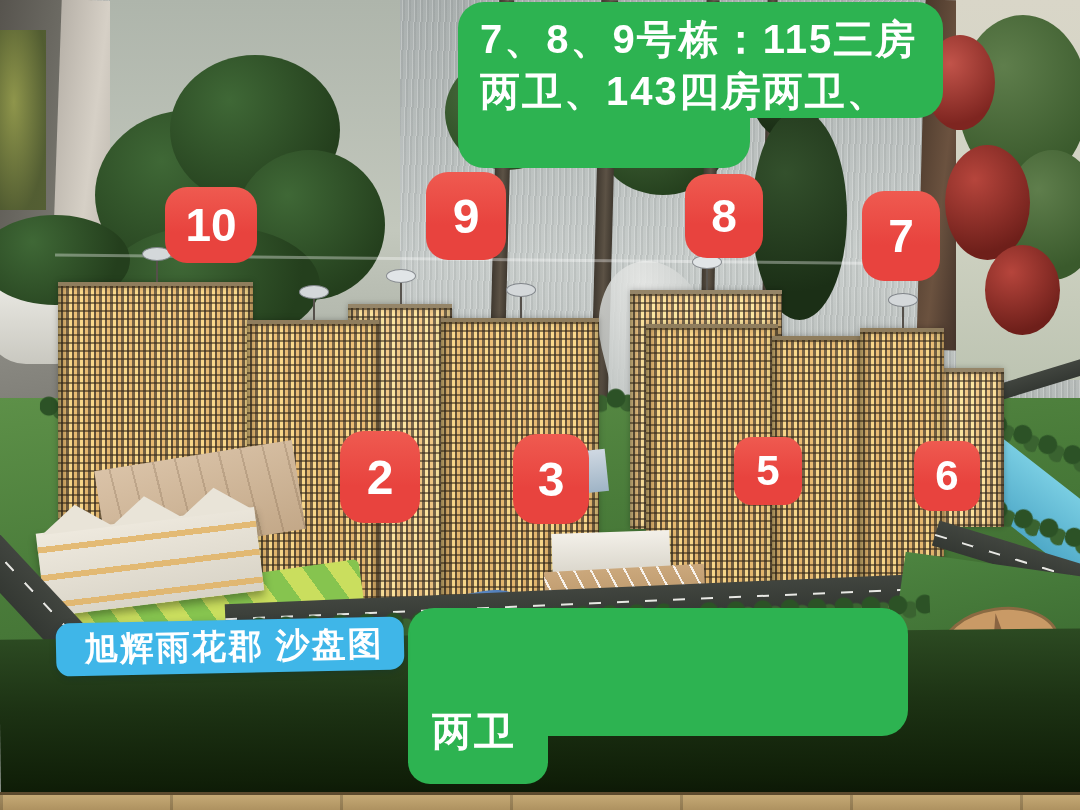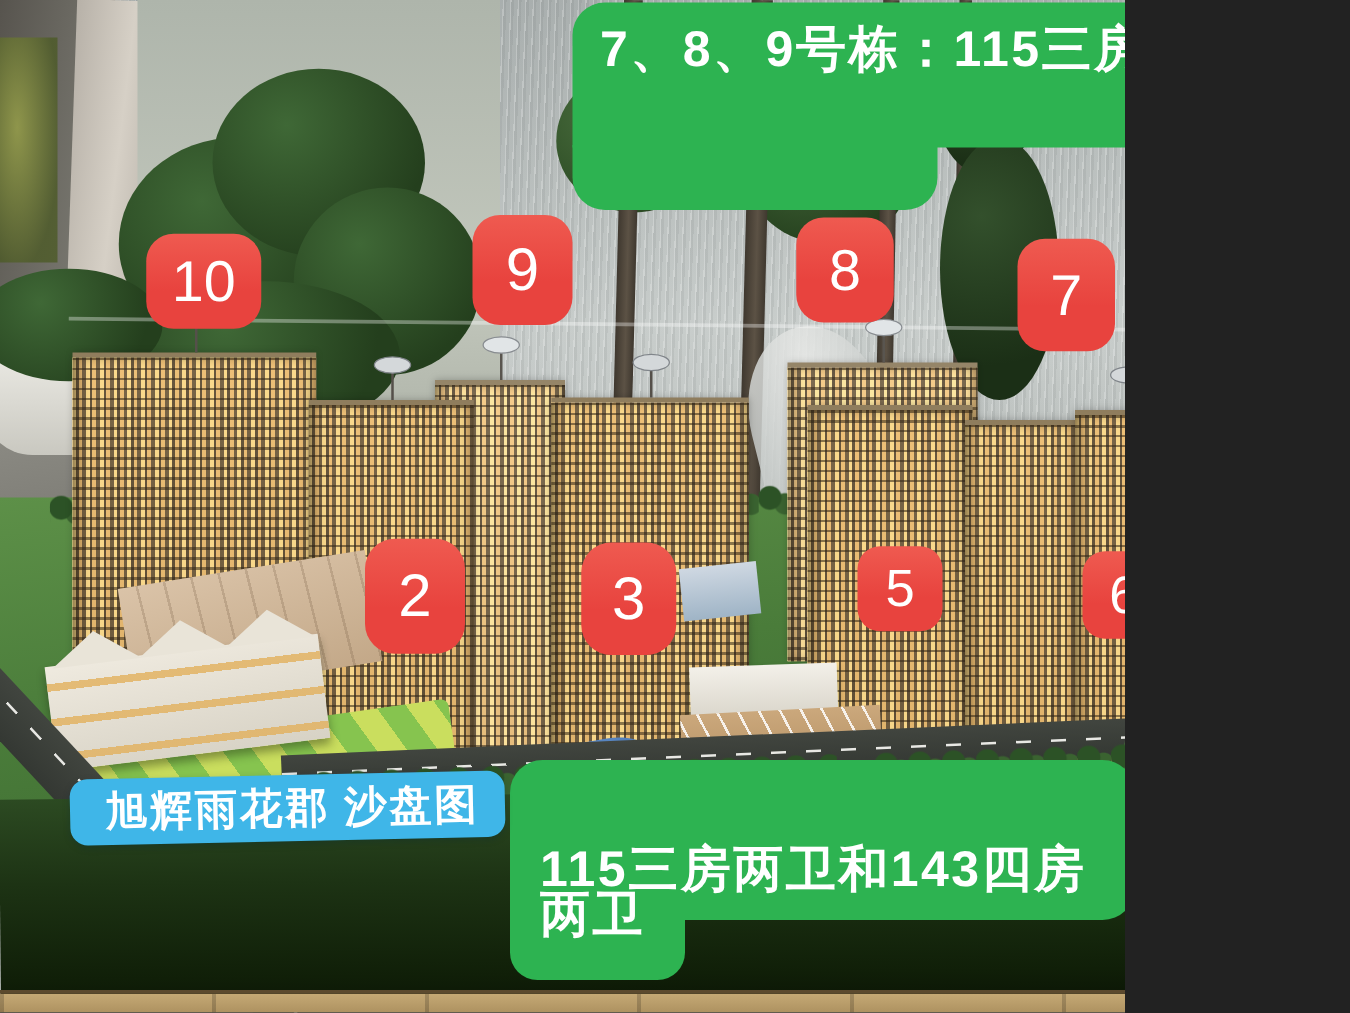--- a/index.html
+++ b/index.html
@@ -1,17 +1,17 @@
 <!DOCTYPE html>
 <html style="--note-green: #2db351; --badge-red: #e8433e; --label-blue: #3fb6e8;"><head>
 <meta charset="utf-8">
 <style>
   html,body{margin:0;padding:0;background:#222;}
   .scene{
-    position:relative;width:900px;height:810px;overflow:hidden;
+    position:relative;width:1080px;height:810px;overflow:hidden;
     font-family:"Liberation Sans","DejaVu Sans",sans-serif;
     background:linear-gradient(175deg,#b5bbba 0%,#c9cecc 40%,#bfc4c1 70%,#b4b9b6 100%);
   }
   .abs{position:absolute;}
   
   .wall-streaks{left:0;top:0;width:1080px;height:430px;
     background:
       repeating-linear-gradient(92deg, rgba(255,255,255,.22) 0 1px, rgba(90,95,95,.10) 1px 3px, rgba(0,0,0,0) 3px 6px),
       linear-gradient(178deg, rgba(140,146,146,.35), rgba(210,214,212,.15) 60%, rgba(120,126,124,.25));}
   .leftwall{left:0;top:0;width:92px;height:360px;background:linear-gradient(100deg,#57544e,#7b7a72 70%,#8e8d85);}
@@ -62,21 +62,21 @@
       linear-gradient(175deg,#efeadf,#d7d2c5);transform:rotate(-7deg);box-shadow:0 5px 8px rgba(20,30,10,.4);}
   .gable{position:absolute;width:0;height:0;border-left:36px solid transparent;border-right:36px solid transparent;border-bottom:26px solid #e9e4d8;}
   .base-dark{left:0;top:634px;width:1090px;height:170px;background:linear-gradient(180deg,#2c4a22 0%,#1d3314 40%,#101f08 85%,#0b1505 100%);transform:rotate(-.6deg);}
   .floorstrip{left:0;top:792px;width:1080px;height:18px;background:
       repeating-linear-gradient(90deg, rgba(0,0,0,.18) 0 3px, rgba(0,0,0,0) 3px 170px),
       linear-gradient(180deg,#c5a975,#a98d5c);border-top:3px solid #5c4a2e;}
   
   .note-bg{background:var(--note-green,#2db351);}
   .note-line{position:absolute;color:#fff;font-size:40px;font-weight:700;letter-spacing:2px;white-space:nowrap;}
   .badge{position:absolute;display:flex;align-items:center;justify-content:center;
-    background:linear-gradient(180deg,#ef5a50,var(--badge-red,#e8433e) 60%);color:#fff;font-weight:400;}
+    background:linear-gradient(180deg,#ef5a50,var(--badge-red,#e8433e) 60%);color:#fff;font-weight:700;margin-left:48px;}
   .bluelabel{left:56px;top:620px;width:348px;height:53px;background:var(--label-blue,#3fb6e8);border-radius:14px;transform:rotate(-1.2deg);
     display:flex;align-items:center;box-shadow:0 2px 6px rgba(0,40,60,.25);}
   .bluelabel span{color:#fff;font-size:34px;font-weight:700;letter-spacing:2px;padding-left:28px;white-space:nowrap;}
 </style>
 </head>
 <body>
 
 <div class="scene">
 
   <div class="abs wall-streaks"></div>
@@ -166,24 +166,24 @@
     <ellipse cx="65" cy="45" rx="58" ry="36" fill="#c99a66" stroke="#8a6a42" stroke-width="3" transform="rotate(-8 65 45)"></ellipse>
     <path d="M65 13 L72 45 L65 77 L58 45 Z M17 40 L65 41 L113 50 L65 49 Z" fill="#8a6442" transform="rotate(-8 65 45)"></path>
   </svg>
 
   <div class="abs base-dark"></div>
   <div class="abs floorstrip"></div>
 
   <div class="abs note-bg" style="left:458px;top:2px;width:485px;height:116px;border-radius:26px 26px 26px 0;"></div>
   <div class="abs note-bg" style="left:458px;top:116px;width:292px;height:52px;border-radius:0 0 26px 26px;"></div>
   <div class="note-line" style="left:480px;top:12px;">7、8、9号栋：115三房</div>
+  <div class="note-line" style="left:480px;top:64px;">两卫、143四房两卫、</div>
 
   <div class="abs note-bg" style="left:408px;top:608px;width:500px;height:128px;border-radius:26px 26px 26px 0;"></div>
   <div class="abs note-bg" style="left:408px;top:736px;width:140px;height:48px;border-radius:0 0 22px 22px;"></div>
-  <div class="note-line" style="left:432px;top:668px;">115三房两卫和143四房</div>
   <div class="note-line" style="left:432px;top:704px;">两卫</div>
 
   <div class="badge" style="left:117px;top:187px;width:92px;height:76px;border-radius:22px;font-size:46px;">10</div>
   <div class="badge" style="left:378px;top:172px;width:80px;height:88px;border-radius:22px;font-size:48px;">9</div>
   <div class="badge" style="left:637px;top:174px;width:78px;height:84px;border-radius:22px;font-size:46px;">8</div>
   <div class="badge" style="left:814px;top:191px;width:78px;height:90px;border-radius:22px;font-size:46px;">7</div>
   <div class="badge" style="left:292px;top:431px;width:80px;height:92px;border-radius:24px;font-size:48px;">2</div>
   <div class="badge" style="left:465px;top:434px;width:76px;height:90px;border-radius:24px;font-size:48px;">3</div>
   <div class="badge" style="left:686px;top:437px;width:68px;height:68px;border-radius:18px;font-size:42px;">5</div>
   <div class="badge" style="left:866px;top:441px;width:66px;height:70px;border-radius:18px;font-size:42px;">6</div>

